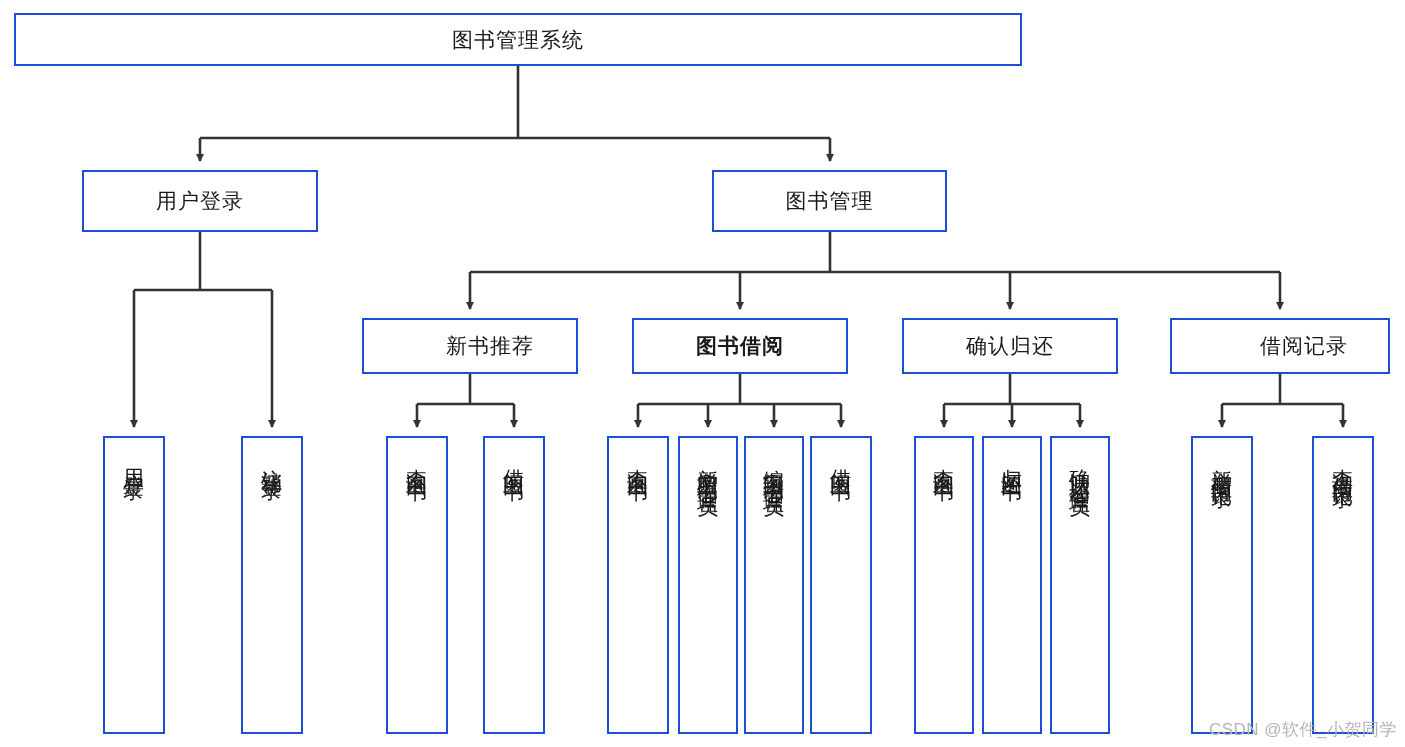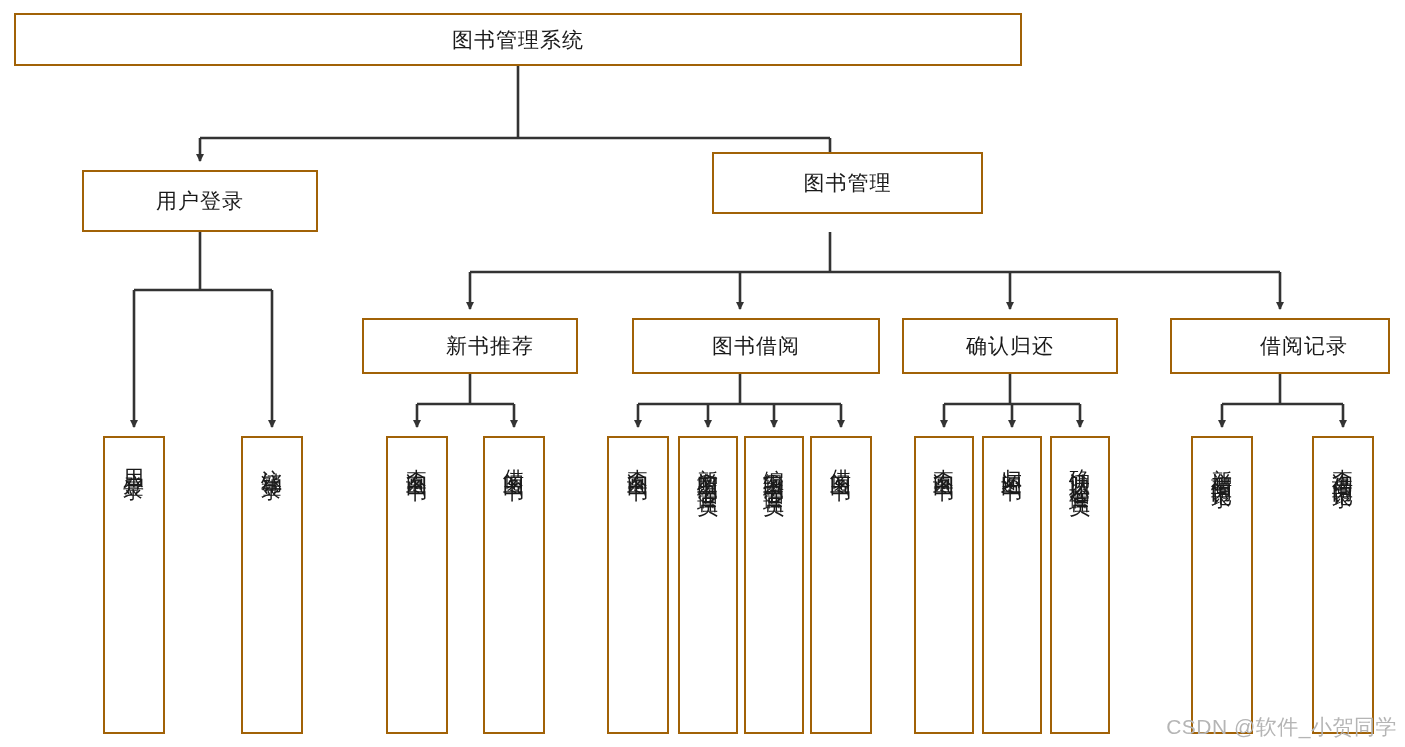--- a/index.html
+++ b/index.html
@@ -21,21 +21,21 @@
   #connector-layer {
     position: absolute;
     left: 0;
     top: 0;
     width: 1405px;
     height: 747px;
   }
   .node-box {
     position: absolute;
     box-sizing: border-box;
-    border: 2px solid #a16207;
+    border: 2px solid #1d4ed8;
     background: #ffffff;
     display: flex;
     align-items: center;
     justify-content: center;
     color: #1a1a1a;
   }
   .node-box.horizontal {
     font-size: 21px;
     letter-spacing: 1px;
   }
@@ -51,21 +51,21 @@
     line-height: 1;
     white-space: nowrap;
   }
   .node-label {
     display: block;
   }
   #watermark {
     position: absolute;
     right: 8px;
     bottom: 6px;
-    font-size: 21px;
+    font-size: 17px;
     color: #b5b5b5;
     letter-spacing: 0.5px;
     white-space: nowrap;
     pointer-events: none;
   }
 </style>
 </head>
 <body>
 
 <div id="diagram-canvas">
@@ -120,28 +120,28 @@
     </g>
   </svg>
 
   <div class="node-box horizontal" style="left: 14px; top: 13px; width: 1008px; height: 53px;">
     <span class="node-label">图书管理系统</span>
   </div>
 
   <div class="node-box horizontal" style="left: 82px; top: 170px; width: 236px; height: 62px;">
     <span class="node-label">用户登录</span>
   </div>
-  <div class="node-box horizontal" style="left: 712px; top: 152px; width: 271px; height: 62px;">
+  <div class="node-box horizontal" style="left: 712px; top: 170px; width: 235px; height: 62px;">
     <span class="node-label">图书管理</span>
   </div>
 
   <div class="node-box horizontal" style="left: 362px; top: 318px; width: 216px; height: 56px; padding-left: 40px;">
     <span class="node-label">新书推荐</span>
   </div>
-  <div class="node-box horizontal" style="left: 632px; top: 318px; width: 248px; height: 56px;">
+  <div class="node-box horizontal" style="left: 632px; top: 318px; width: 216px; height: 56px; font-weight: bold;">
     <span class="node-label">图书借阅</span>
   </div>
   <div class="node-box horizontal" style="left: 902px; top: 318px; width: 216px; height: 56px;">
     <span class="node-label">确认归还</span>
   </div>
   <div class="node-box horizontal" style="left: 1170px; top: 318px; width: 220px; height: 56px; padding-left: 48px;">
     <span class="node-label">借阅记录</span>
   </div>
 
   <div class="node-box vertical" style="left: 103px; top: 436px; width: 62px; height: 298px;">

